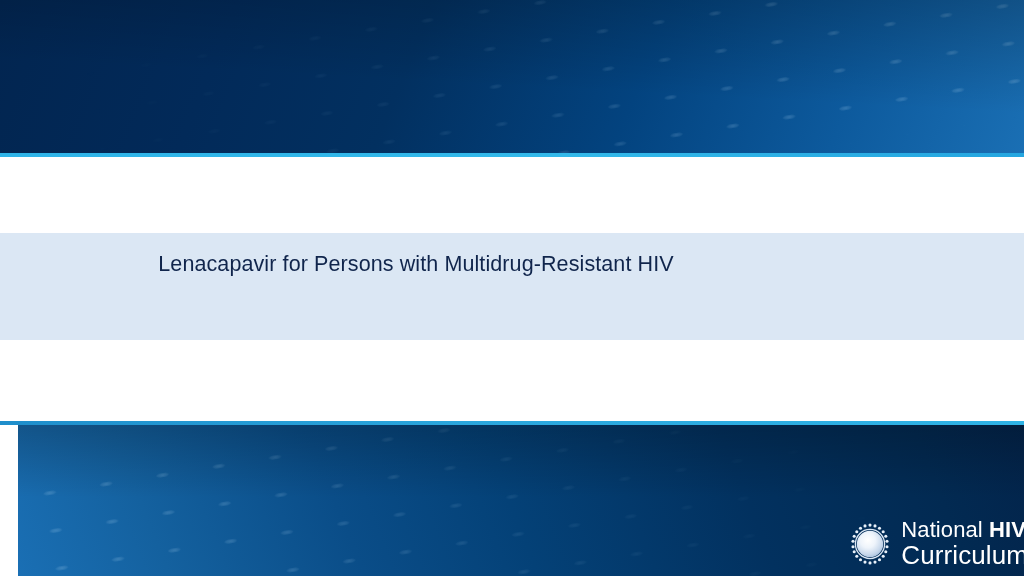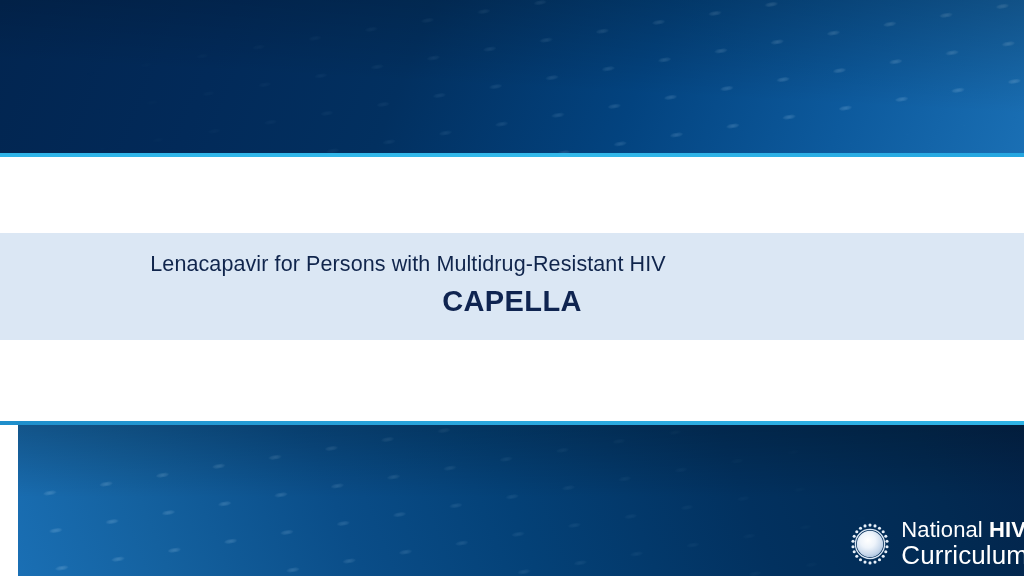--- a/index.html
+++ b/index.html
@@ -69,21 +69,21 @@
   .title-band {
     position: absolute;
     left: 0;
     top: 233px;
     width: 1024px;
     height: 107px;
     background: #dbe7f4;
   }
   .title-line-1 {
     position: absolute;
-    left: 0;
+    left: 8px;
     top: 18px;
     width: 816px;
     text-align: center;
     font-size: 21.5px;
     line-height: 26px;
     font-weight: 400;
     color: #10254c;
     letter-spacing: 0.1px;
   }
   .title-line-2 {
@@ -190,21 +190,20 @@
 <div class="slide">
 
   <div class="banner-top">
     <div class="pattern"></div>
     <div class="sheen"></div>
   </div>
   <div class="rule-top"></div>
 
   <div class="title-band">
     <div class="title-line-1">Lenacapavir for Persons with Multidrug-Resistant HIV</div>
-    <div class="title-line-2">CAPELLA</div>
   </div>
 
   <div class="rule-bottom"></div>
   <div class="banner-bottom">
     <div class="pattern"></div>
     <div class="sheen"></div>
 
     <div class="logo">
       <div class="logo-mark">
         <svg width="46" height="46" viewBox="0 0 46 46" aria-hidden="true">

